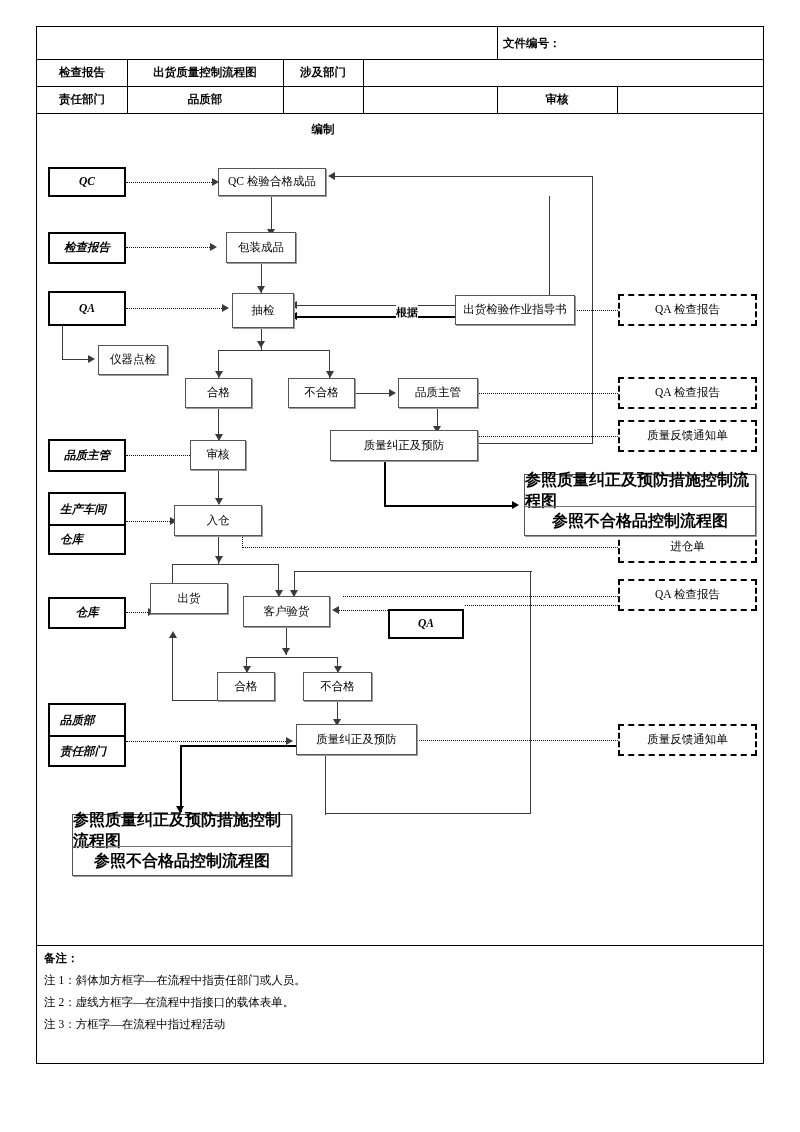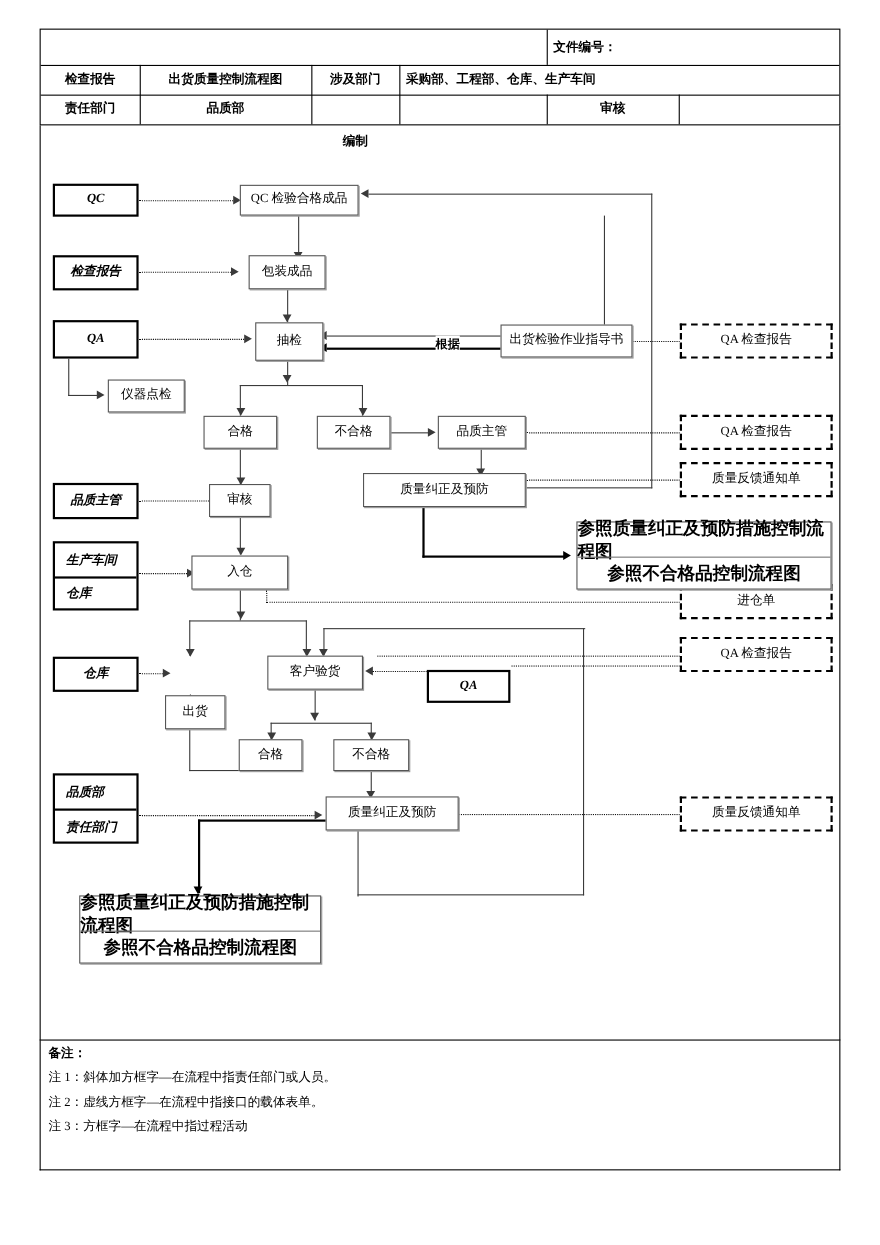--- a/index.html
+++ b/index.html
@@ -105,21 +105,20 @@
     <div class="vline" style="left:246px; top:32px; height:54px;"></div>
     <div class="vline" style="left:326px; top:32px; height:54px;"></div>
     <div class="vline" style="left:460px; top:59px; height:27px;"></div>
     <div class="vline" style="left:580px; top:59px; height:27px;"></div>
 
     <div class="hdr-cell lft" style="left:460px; top:0; width:266px; height:32px;">文件编号：</div>
 
     <div class="hdr-cell ctr" style="left:0;    top:32px; width:90px;  height:27px;">检查报告</div>
     <div class="hdr-cell ctr" style="left:90px; top:32px; width:156px; height:27px;">出货质量控制流程图</div>
     <div class="hdr-cell ctr" style="left:246px;top:32px; width:80px;  height:27px;">涉及部门</div>
-    <div class="hdr-cell lft" style="left:326px;top:32px; width:400px; height:27px;">采购部、工程部、仓库、生产车间</div>
 
     <div class="hdr-cell ctr" style="left:0;    top:59px; width:90px;  height:27px;">责任部门</div>
     <div class="hdr-cell ctr" style="left:90px; top:59px; width:156px; height:27px;">品质部</div>
     <div class="hdr-cell ctr" style="left:246px;top:59px; width:80px;  height:27px;margin-top:30px;">编制</div>
     <div class="hdr-cell ctr" style="left:326px;top:59px; width:134px; height:27px;"></div>
     <div class="hdr-cell ctr" style="left:460px;top:59px; width:120px; height:27px;">审核</div>
     <div class="hdr-cell ctr" style="left:580px;top:59px; width:146px; height:27px;"></div>
   </div>
 
   <div class="hdr" style="left:36px; top:114px; width:728px; height:832px; border-top:none;"></div>
@@ -262,21 +261,21 @@
   <div class="box proc" style="left:226px; top:232px; width:70px; height:31px;">包装成品</div>
   <div class="box proc" style="left:232px; top:293px; width:62px; height:35px;">抽检</div>
   <div class="box proc" style="left:98px; top:345px; width:70px; height:30px;">仪器点检</div>
   <div class="box proc" style="left:185px; top:378px; width:67px; height:30px;">合格</div>
   <div class="box proc" style="left:288px; top:378px; width:67px; height:30px;">不合格</div>
   <div class="box proc" style="left:398px; top:378px; width:80px; height:30px;">品质主管</div>
   <div class="box proc" style="left:330px; top:430px; width:148px; height:31px;">质量纠正及预防</div>
   <div class="box proc" style="left:190px; top:440px; width:56px; height:30px;">审核</div>
   <div class="box proc" style="left:455px; top:295px; width:120px; height:30px;">出货检验作业指导书</div>
   <div class="box proc" style="left:174px; top:505px; width:88px; height:31px;">入仓</div>
-  <div class="box proc" style="left:150px; top:632px; width:55px; height:31px;">出货</div>
+  <div class="box proc" style="left:150px; top:583px; width:78px; height:31px;">出货</div>
   <div class="box proc" style="left:243px; top:596px; width:87px; height:31px;">客户验货</div>
   <div class="box proc" style="left:217px; top:672px; width:58px; height:29px;">合格</div>
   <div class="box proc" style="left:303px; top:672px; width:69px; height:29px;">不合格</div>
   <div class="box proc" style="left:296px; top:724px; width:121px; height:31px;">质量纠正及预防</div>
 
   <div class="box form" style="left:618px; top:294px; width:139px; height:32px;">QA 检查报告</div>
   <div class="box form" style="left:618px; top:377px; width:139px; height:32px;">QA 检查报告</div>
   <div class="box form" style="left:618px; top:420px; width:139px; height:32px;">质量反馈通知单</div>
   <div class="box form" style="left:618px; top:531px; width:139px; height:32px;">进仓单</div>
   <div class="box form" style="left:618px; top:579px; width:139px; height:32px;">QA 检查报告</div>

